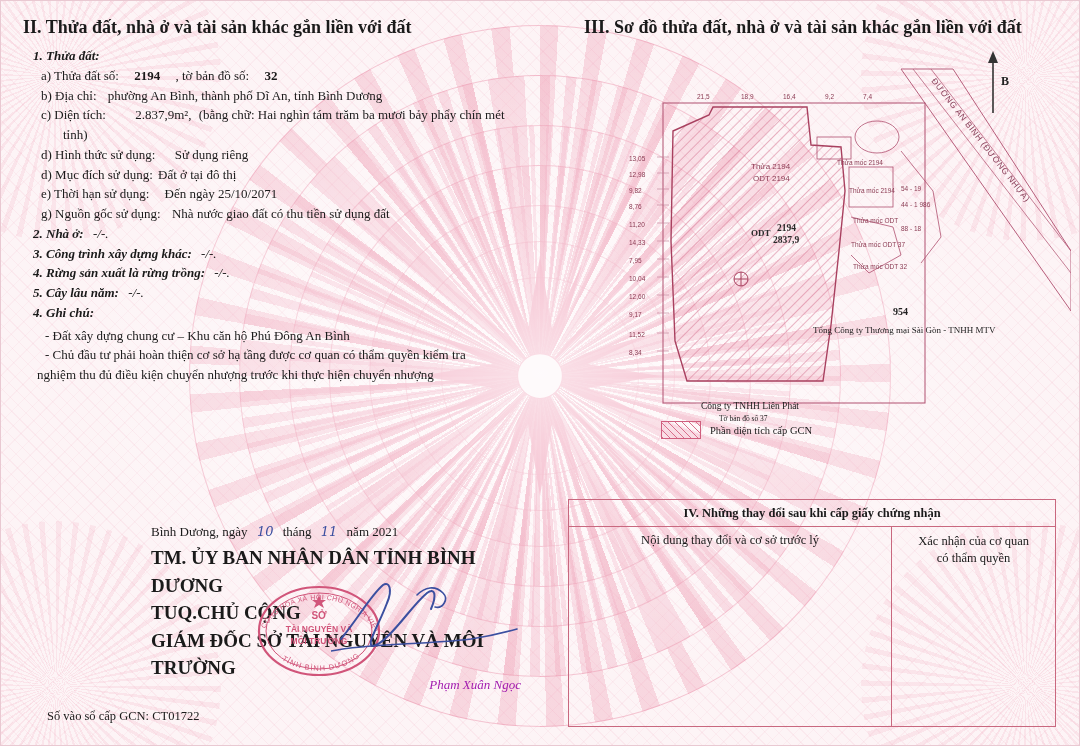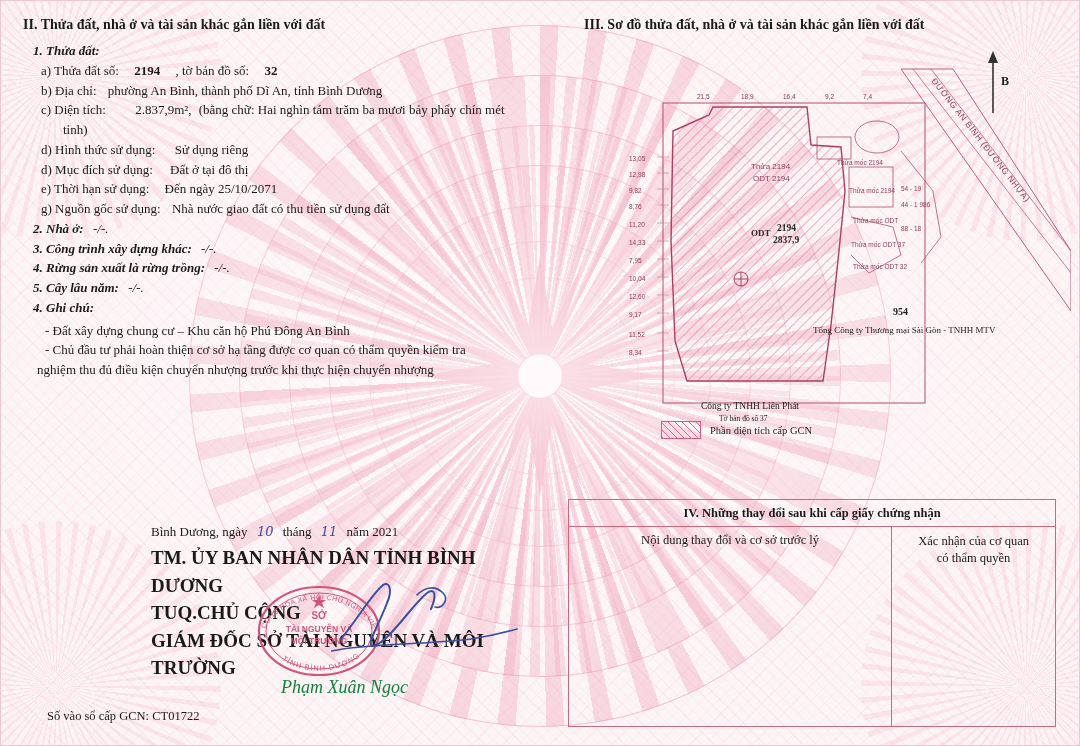--- a/index.html
+++ b/index.html
@@ -92,21 +92,21 @@
   }
 
   
   .content {
     position: absolute;
     inset: 0;
   }
 
   .sec-head {
     font-weight: bold;
-    font-size: 14px;
+    font-size: 18px;
   }
   .left-col {
     position: absolute;
     left: 22px;
     top: 16px;
     width: 545px;
   }
   .right-col {
     position: absolute;
     left: 583px;
@@ -191,24 +191,24 @@
     left: 243px;
     top: 578px;
     width: 150px;
     height: 100px;
   }
   .signer-name {
     position: absolute;
     left: 280px;
     top: 676px;
     width: 240px;
-    text-align: left;
-    font-size: 18px;
+    text-align: right;
+    font-size: 13px;
     font-style: italic;
-    color: #15803d;
+    color: #a21caf;
   }
   .signature-scribble {
     position: absolute;
     left: 330px;
     top: 572px;
     width: 200px;
     height: 90px;
   }
 
   
@@ -331,21 +331,21 @@
         </div>
         <div class="li indent-cont">tỉnh)</div>
 
         <div class="li">
           <span>d) Hình thức sử dụng:</span>
           <span style="margin-left:16px;">Sử dụng riêng</span>
         </div>
 
         <div class="li">
           <span>d) Mục đích sử dụng:</span>
-          <span style="margin-left:14px;">Đất ở tại đô thị</span>
+          <span style="margin-left:2px;">Đất ở tại đô thị</span>
         </div>
 
         <div class="li">
           <span>e) Thời hạn sử dụng:</span>
           <span style="margin-left:12px;">Đến ngày 25/10/2071</span>
         </div>
 
         <div class="li">
           <span>g) Nguồn gốc sử dụng:</span>
           <span style="margin-left:8px;">Nhà nước giao đất có thu tiền sử dụng đất</span>

